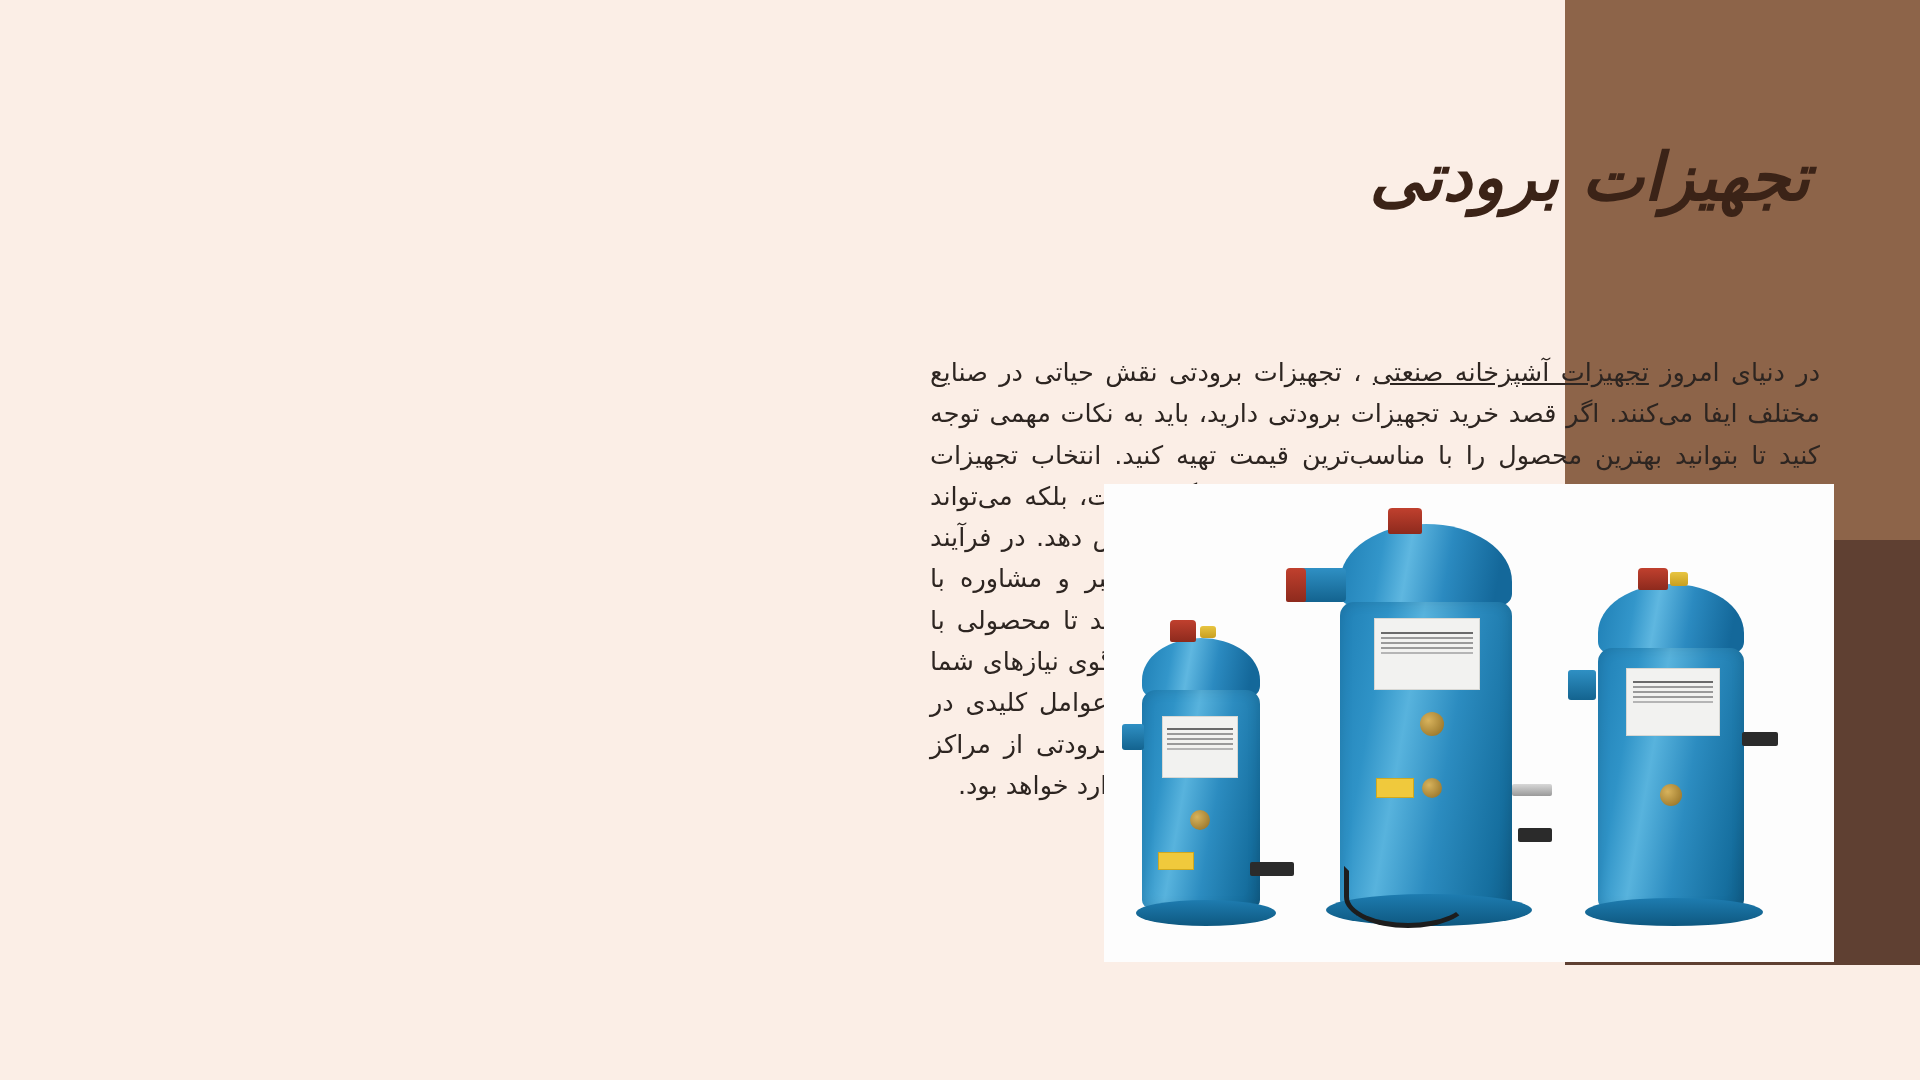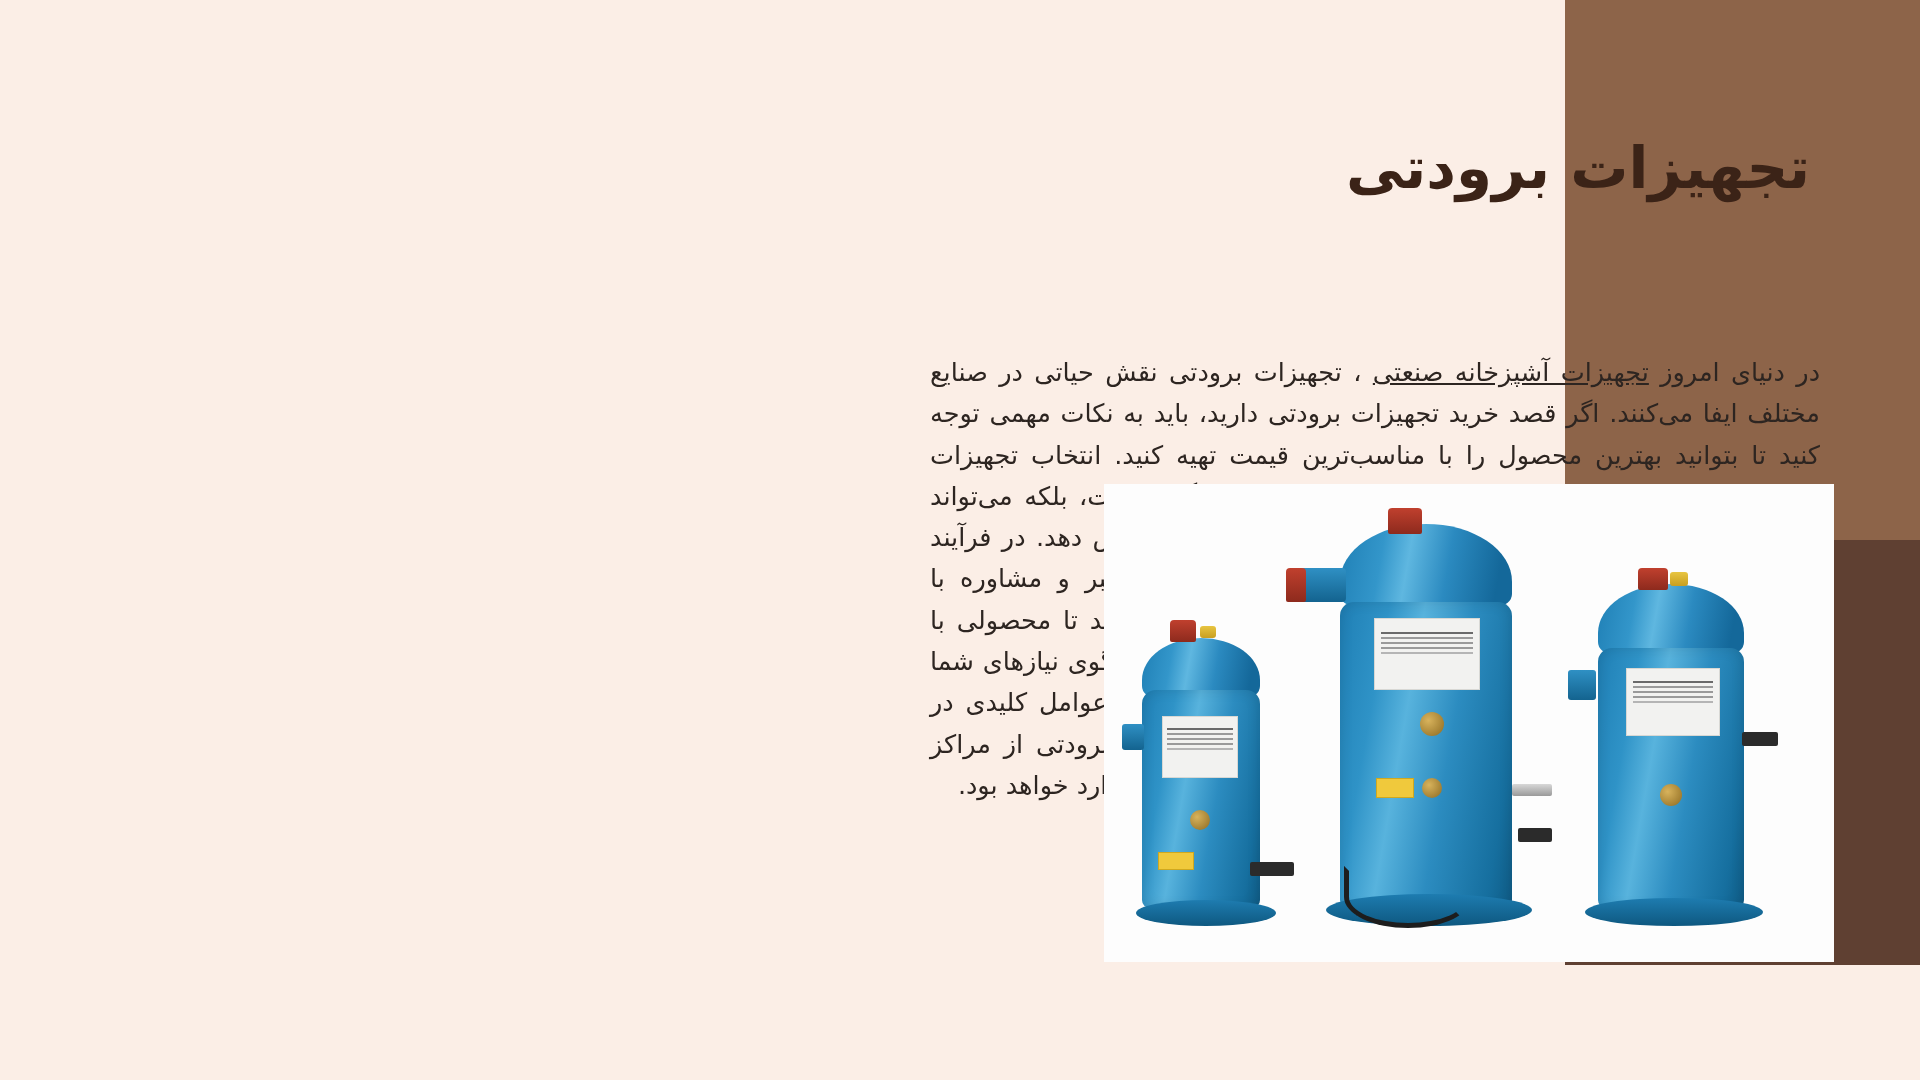--- a/index.html
+++ b/index.html
@@ -40,26 +40,27 @@
     height: 115px;
     background: #fbeee6;
   }
 
   
   .slide-title {
     position: absolute;
     top: 96px;
     right: 110px;
     width: 800px;
-    font-size: 58px;
+    font-size: 66px;
     font-weight: 700;
     color: #3b2317;
     letter-spacing: 0;
     line-height: 1.15;
     direction: rtl;
+    font-style: italic;
   }
 
   
   .body-copy {
     position: absolute;
     top: 352px;
     right: 100px;
     width: 890px;
     direction: rtl;
     text-align: justify;

